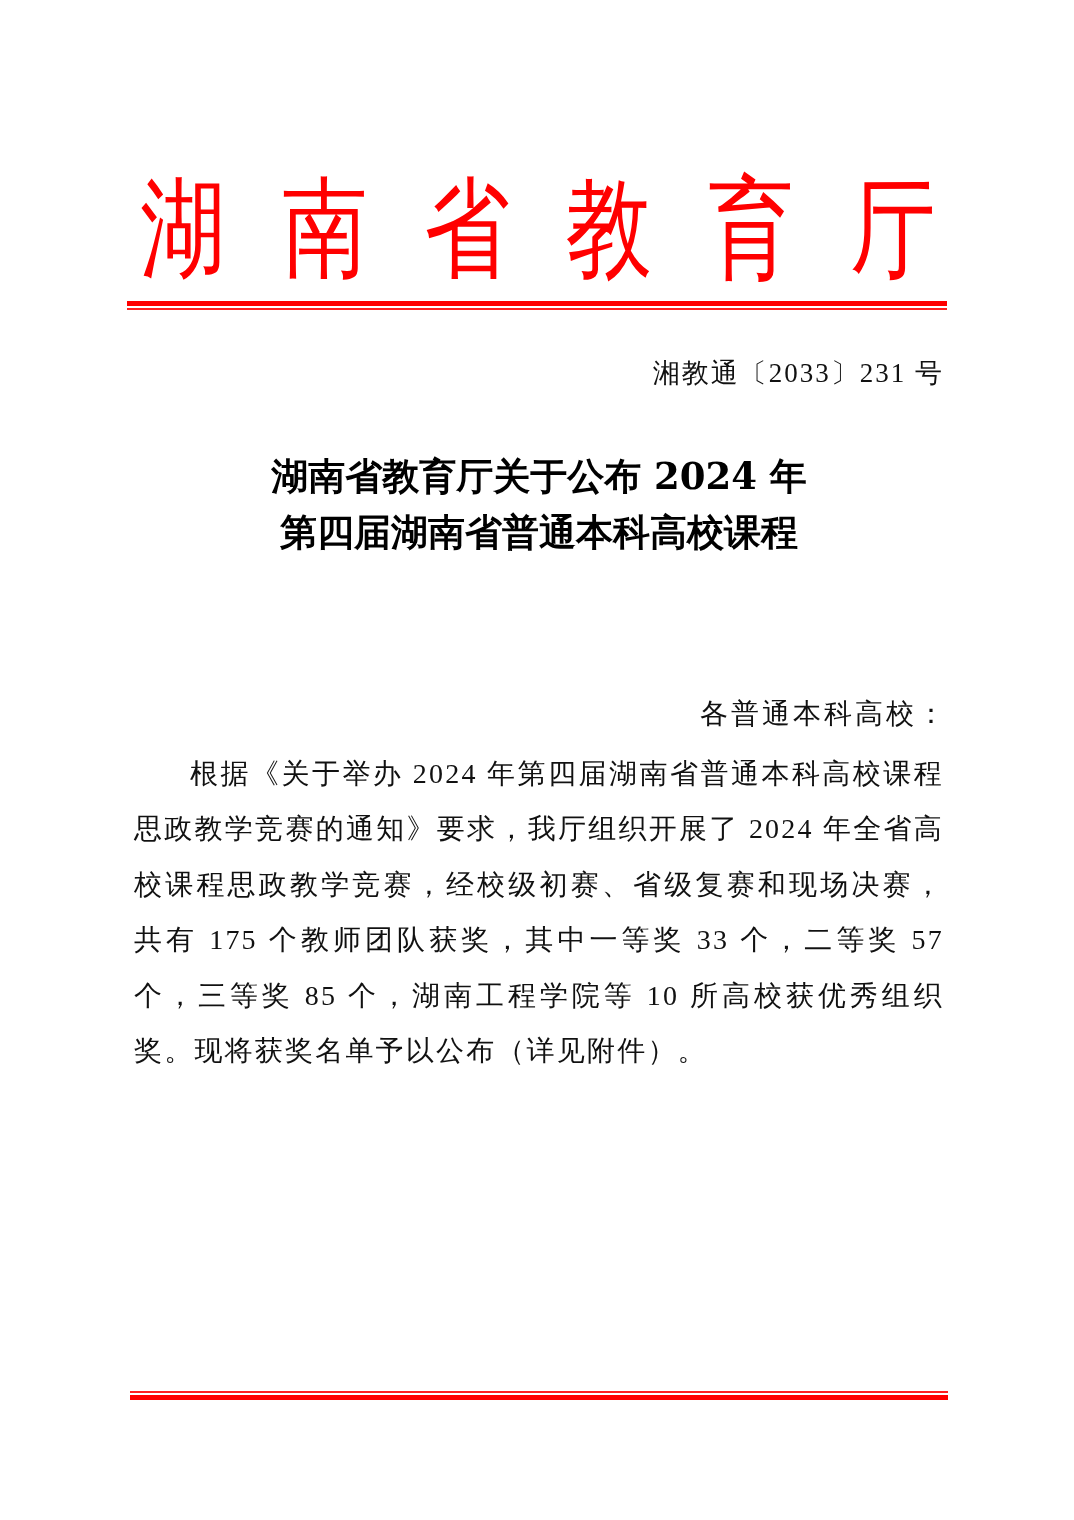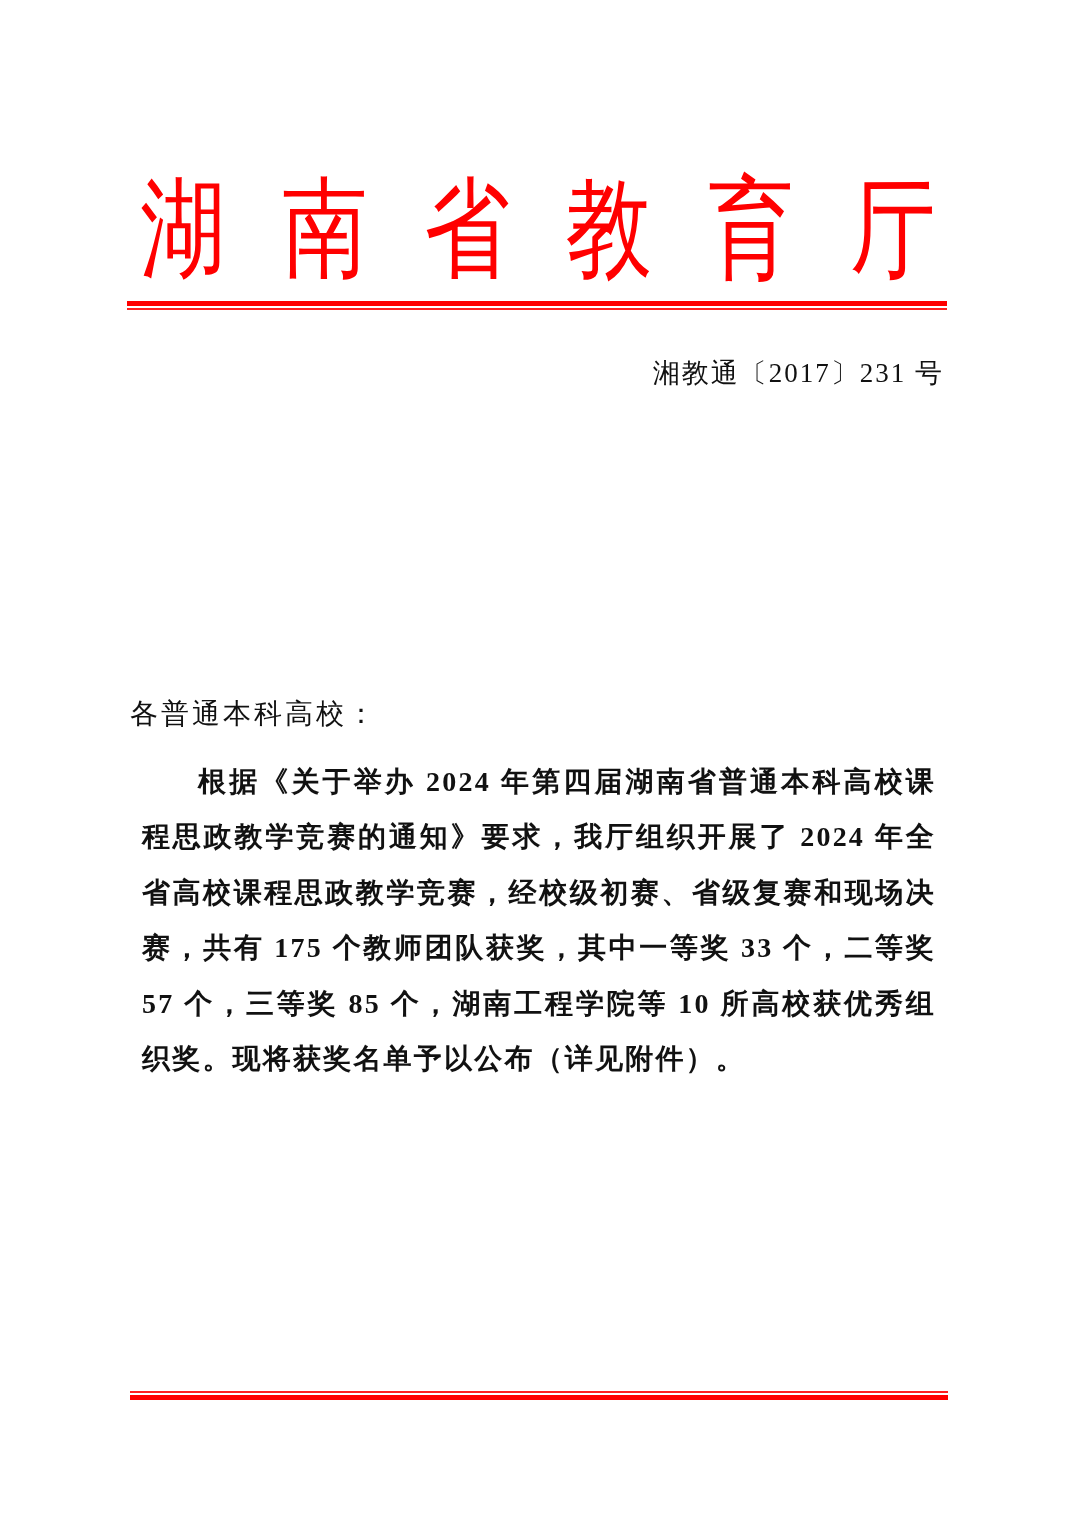--- a/index.html
+++ b/index.html
@@ -35,22 +35,22 @@
     font-family: "DejaVu Serif", "Liberation Serif", serif; font-weight: bold;
     font-size: 37px; line-height: 56px; color: #000;
   }
   .title div { white-space: nowrap; }
 
   .body {
     position: absolute; left: 130px; top: 686px; width: 818px;
     font-family: "Liberation Serif", "DejaVu Serif", serif; font-size: 28px;
     color: #111; line-height: 55.5px;
   }
-  .salutation { margin: 0; letter-spacing: 3px; }
-  .para { margin: 12px; text-indent: 56px; text-align: justify; letter-spacing: 2.2px; font-weight: bold; }
+  .salutation { margin: 0; letter-spacing: 3px; text-align: right; }
+  .para { margin: 4px; text-indent: 56px; text-align: justify; letter-spacing: 2.2px; }
 </style>
 </head>
 <body>
 
 <div class="page">
 
   <div class="masthead">
     <span>湖</span>
     <span>南</span>
     <span>省</span>
@@ -58,23 +58,25 @@
     <span>育</span>
     <span>厅</span>
   </div>
 
   <div class="rule-top">
     <div class="thick"></div>
     <div class="gap"></div>
     <div class="thin"></div>
   </div>
 
-  <div class="docno">湘教通〔2017〕231 号</div>
+  <div class="docno">湘教通〔2033〕231 号</div>
 
   <div class="title">
+    <div>湖南省教育厅关于公布 2024 年</div>
+    <div>第四届湖南省普通本科高校课程</div>
   </div>
 
   <div class="body">
     <p class="salutation">各普通本科高校：</p>
     <p class="para">根据《关于举办 2024 年第四届湖南省普通本科高校课程思政教学竞赛的通知》要求，我厅组织开展了 2024 年全省高校课程思政教学竞赛，经校级初赛、省级复赛和现场决赛，共有 175 个教师团队获奖，其中一等奖 33 个，二等奖 57 个，三等奖 85 个，湖南工程学院等 10 所高校获优秀组织奖。现将获奖名单予以公布（详见附件）。</p>
   </div>
 
   <div class="rule-bottom">
     <div class="thin"></div>
     <div class="gap"></div>

